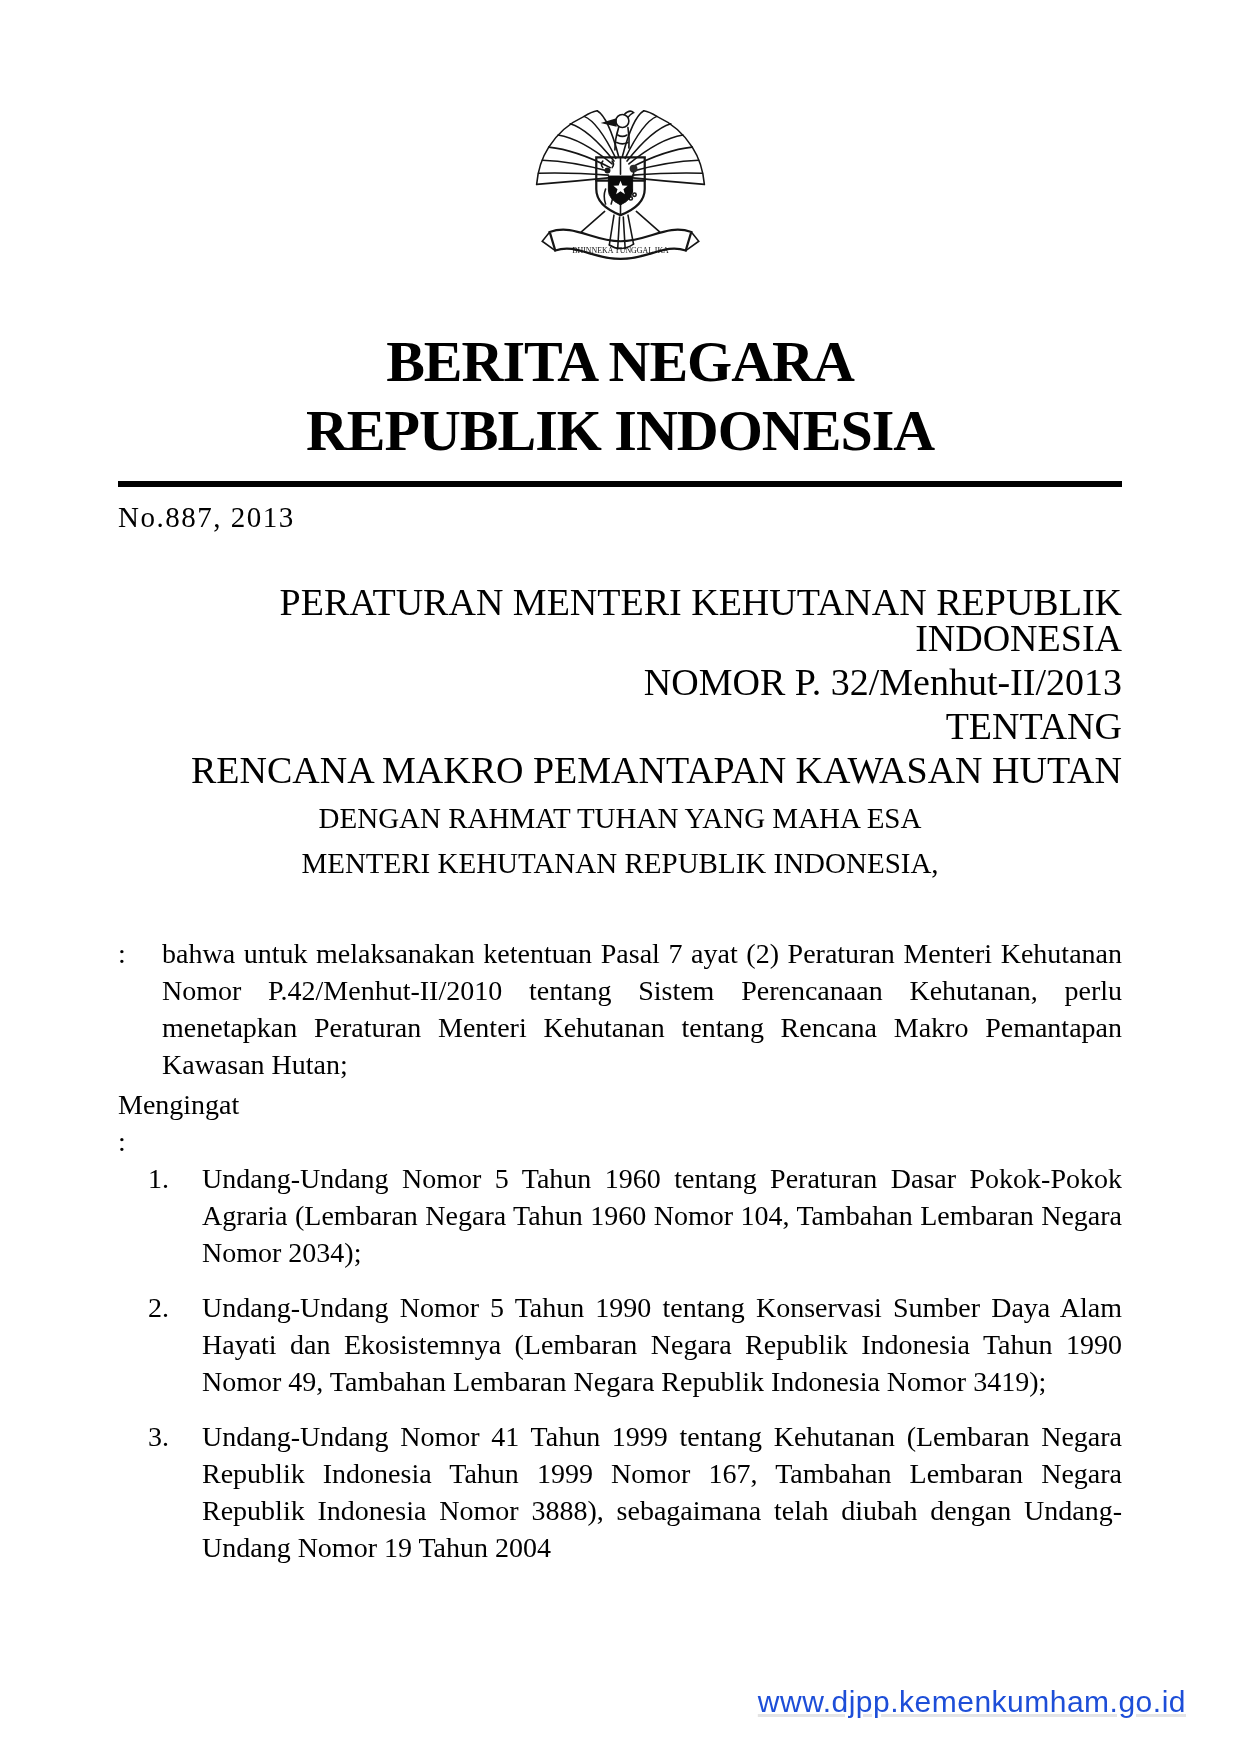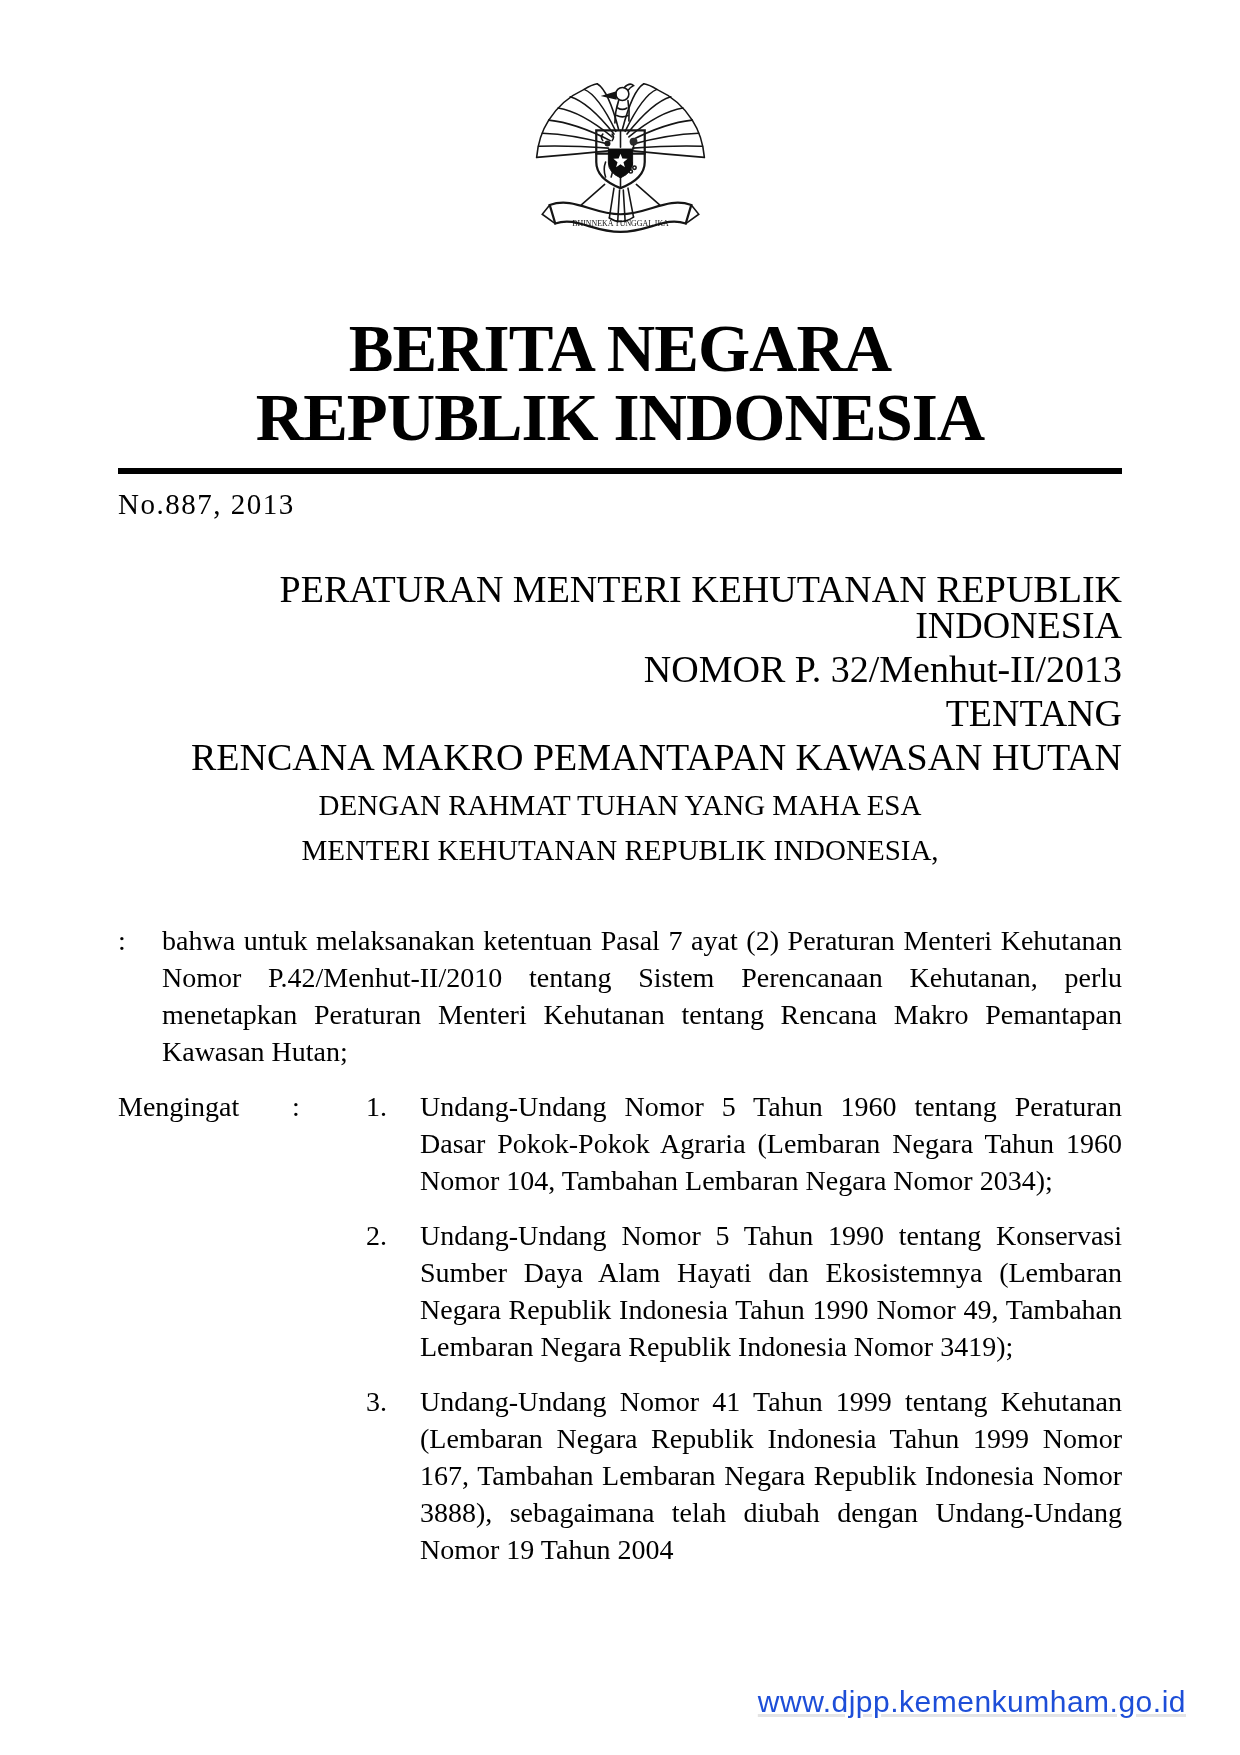--- a/index.html
+++ b/index.html
@@ -7,28 +7,28 @@
     position: relative;
     width: 1240px;
     height: 1755px;
     background: #ffffff;
     color: #000000;
     font-family: "Liberation Serif", serif;
     overflow: hidden;
   }
   .inner { padding: 0 118px; }
 
-  .emblem-wrap { text-align: center; padding-top: 64px; }
+  .emblem-wrap { text-align: center; padding-top: 91px; }
   .emblem-wrap svg { width: 205px; height: 198px; }
 
   .gazette-title {
-    margin-top: 48px;
+    margin-top: 34px;
     text-align: center;
     font-weight: bold;
-    font-size: 67px;
+    font-size: 58px;
     line-height: 69px;
     letter-spacing: -1px;
   }
 
   .masthead-rule { margin-top: 16px; height: 6px; background: #000; }
 
   .masthead-row {
     display: flex;
     margin-top: 10px;
     font-size: 29px;
@@ -46,21 +46,21 @@
   .invocation-block { margin-top: 12px; text-align: center; font-size: 29px; }
   .invocation-block .hline { line-height: 36px; margin-bottom: 9px; }
 
   .clause { display: flex; font-size: 28px; line-height: 37px; }
   .clause-label { width: 174px; }
   .clause-colon { width: 44px; }
   .clause-content { flex: 1; }
   .clause-content .para { text-align: justify; }
 
   .clause-menimbang { margin-top: 54px; }
-  .clause-mengingat { margin-top: 18px; }
+  .clause-mengingat { margin-top: 3px; flex-direction: column; }
 
   .legal-item { display: flex; margin-bottom: 18px; }
   .legal-item .item-num { width: 84px; padding-left: 30px; box-sizing: border-box; }
   .legal-item .item-text { flex: 1; text-align: justify; }
   .legal-item:last-child { margin-bottom: 0; }
 
   .watermark {
     position: absolute;
     right: 54px;
     bottom: 36px;

